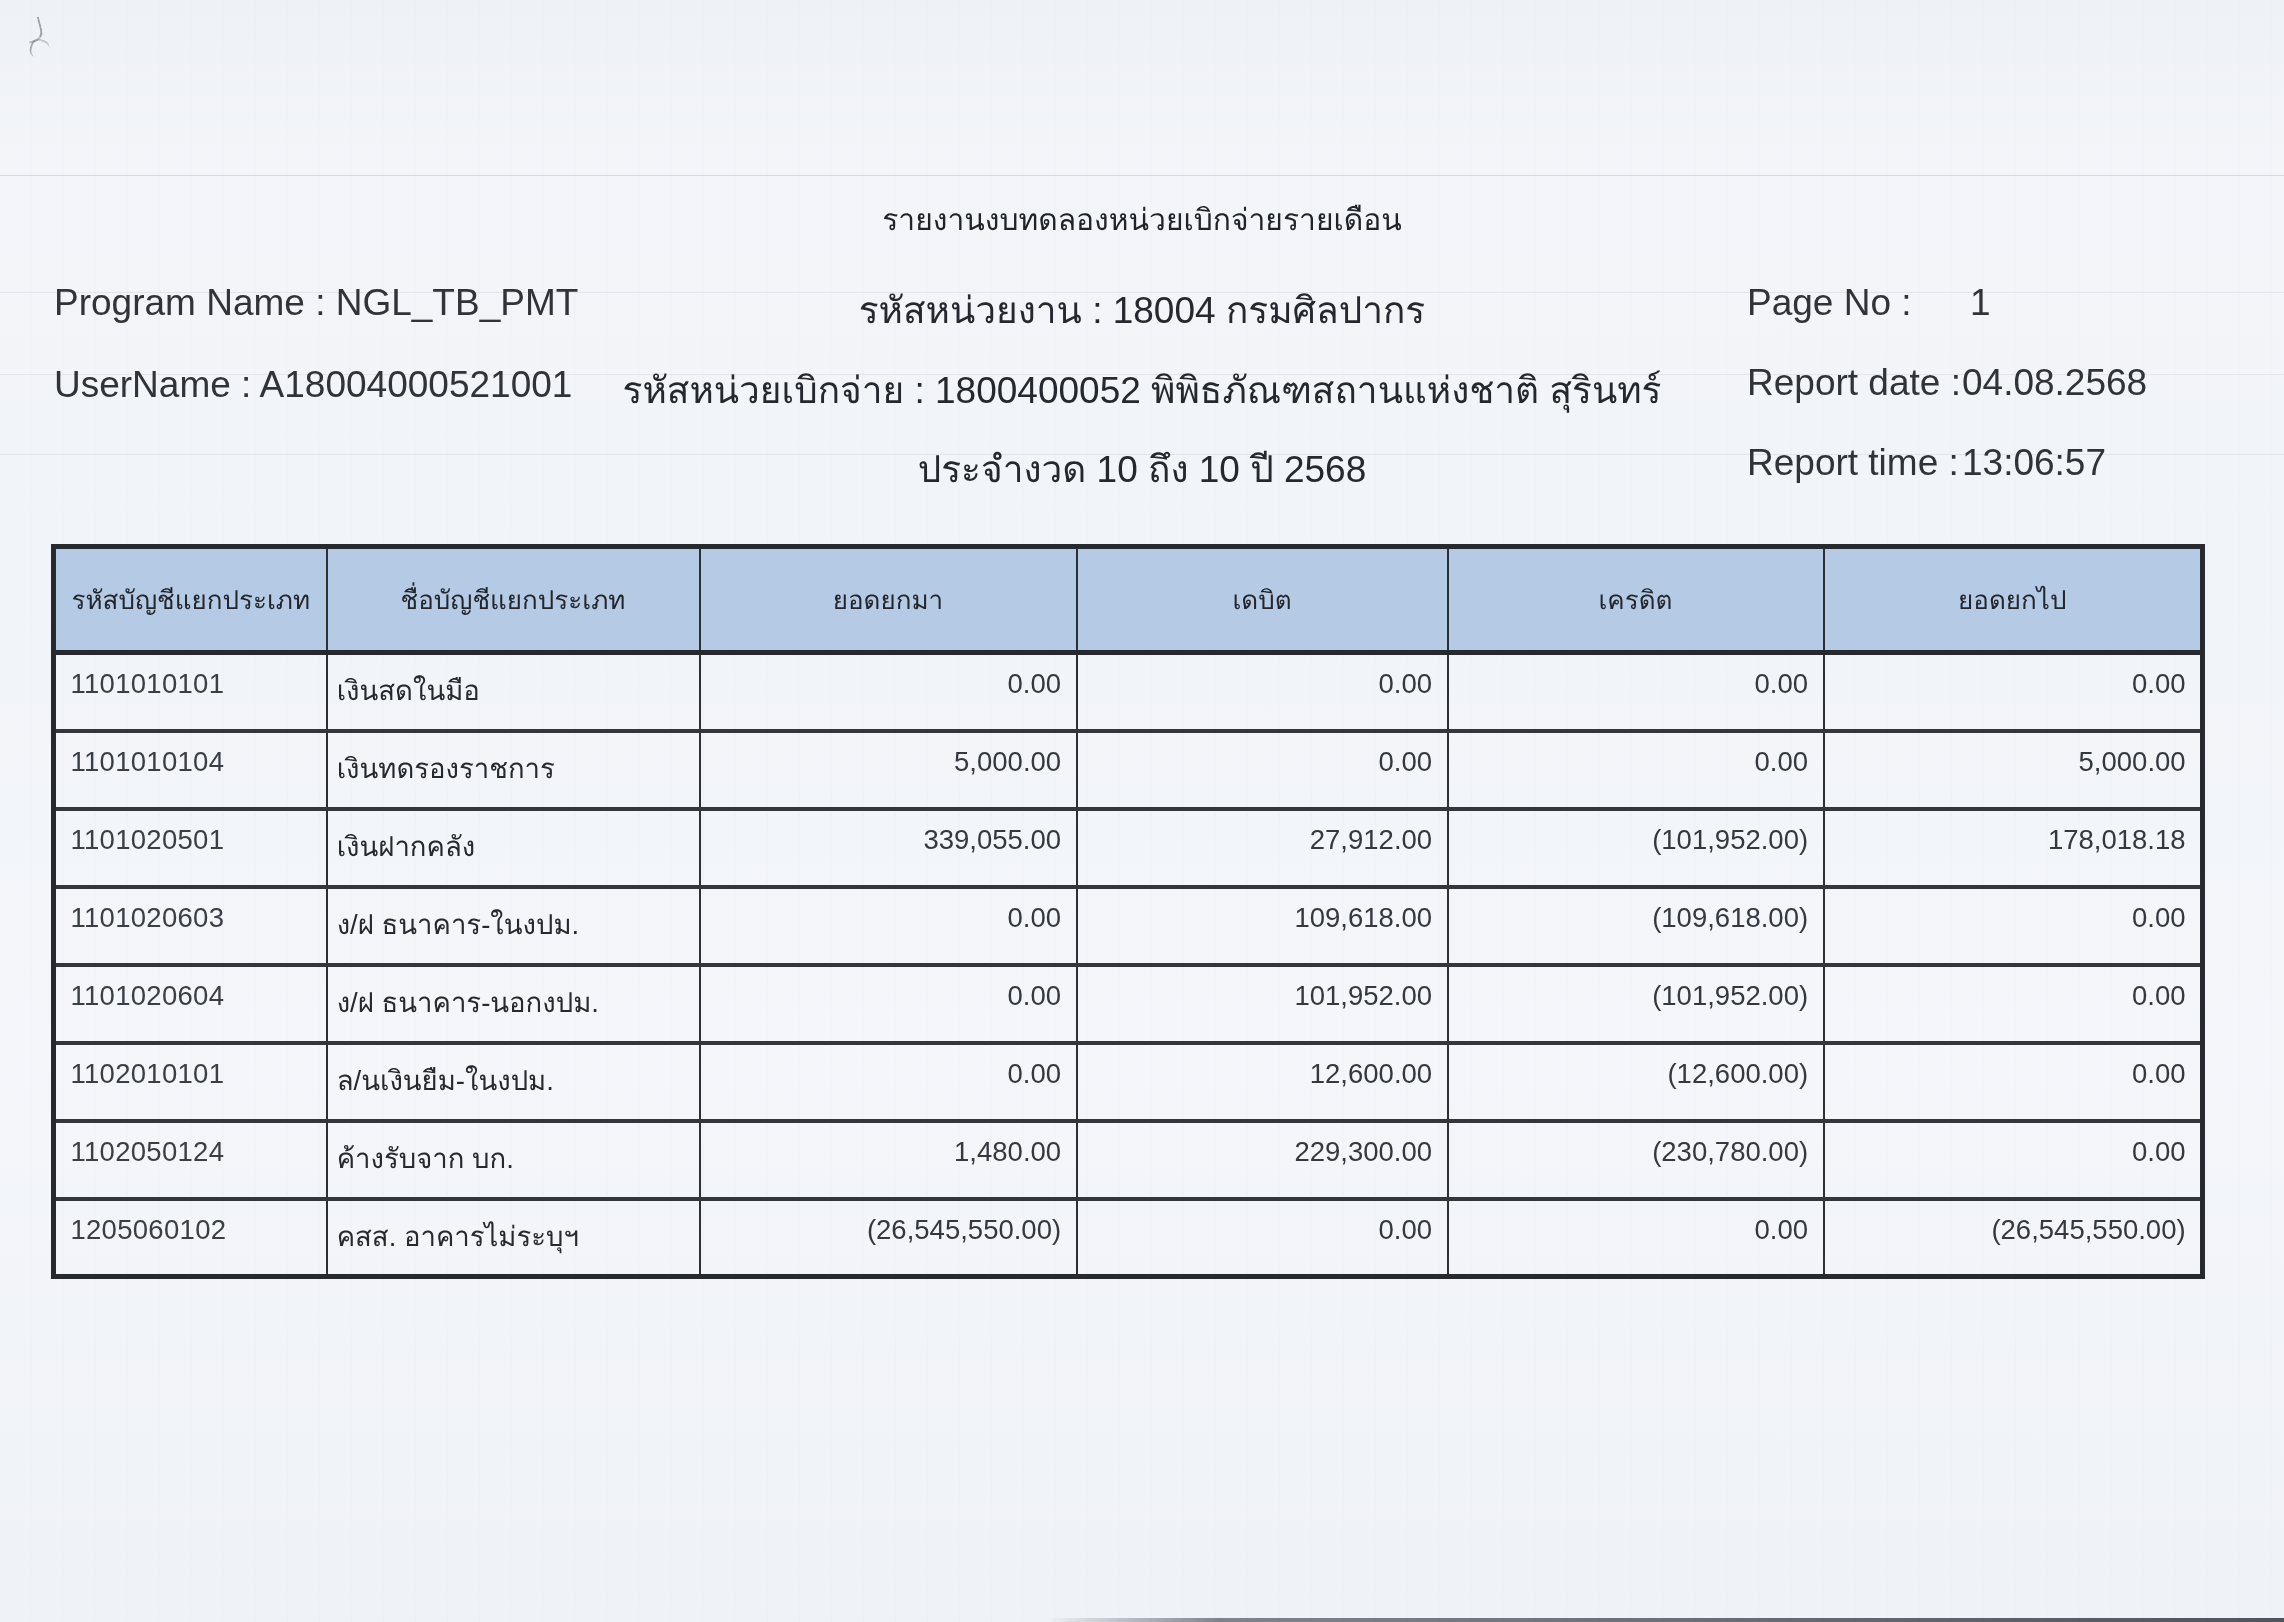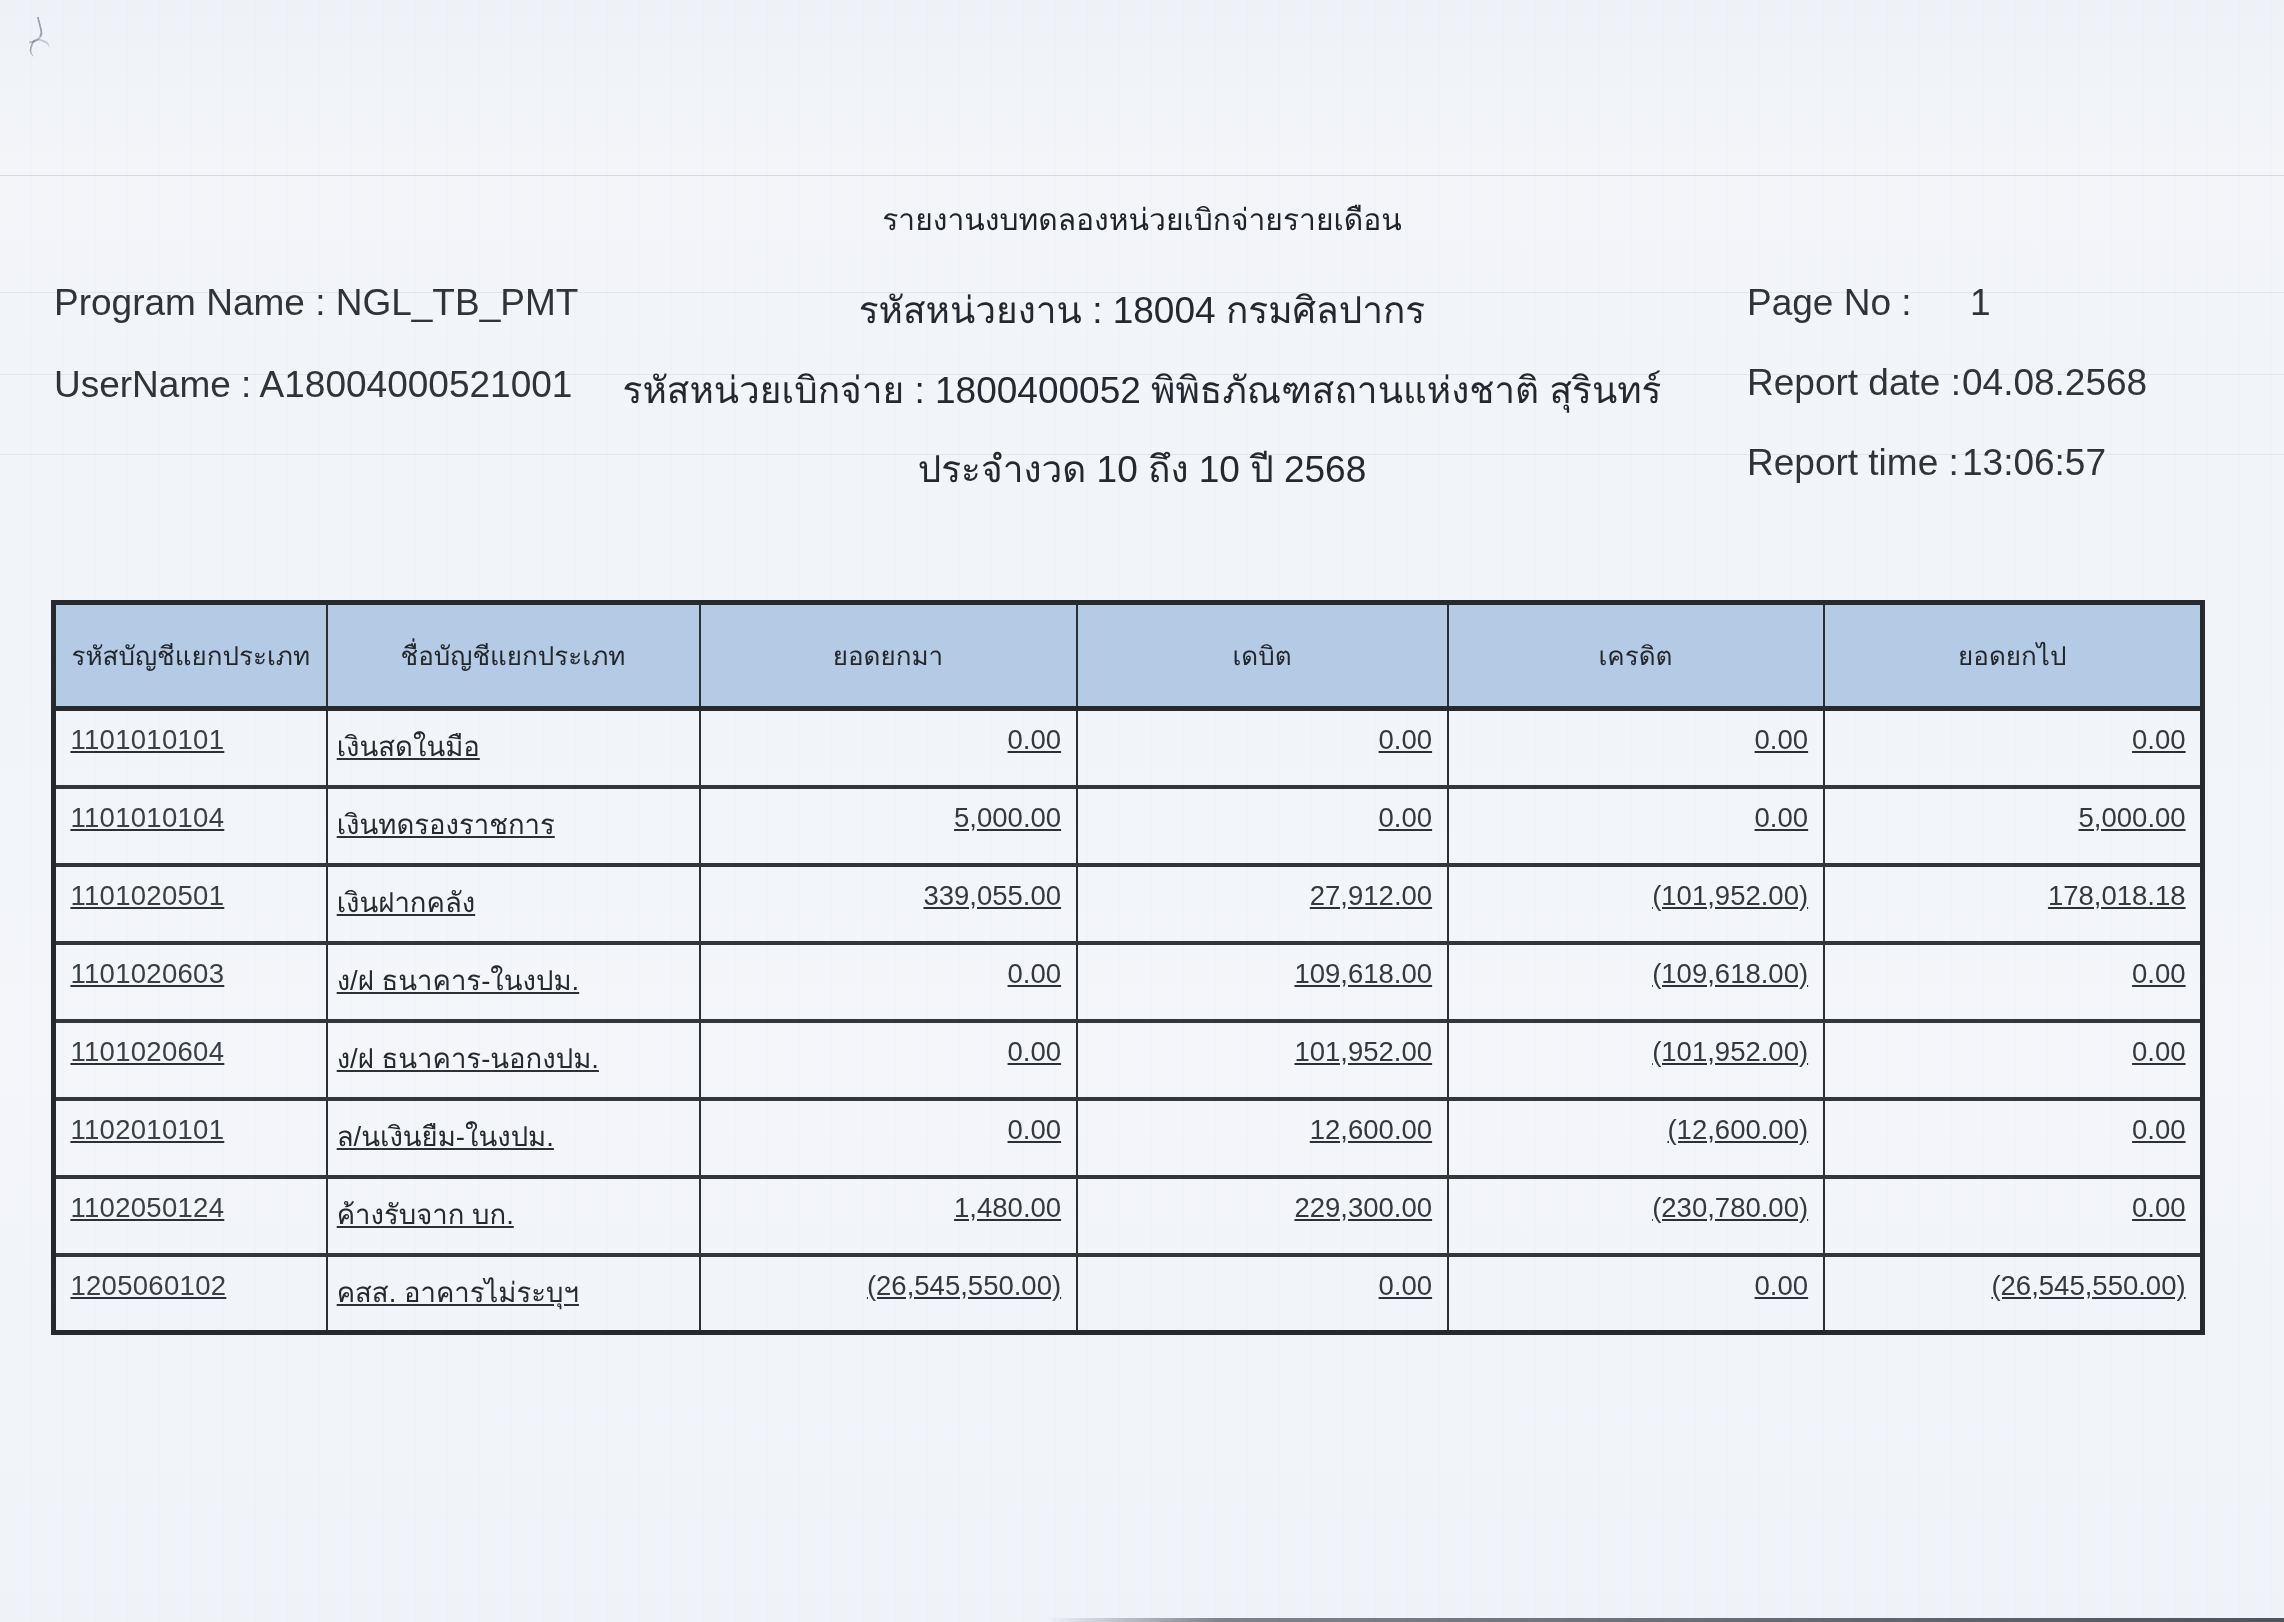--- a/index.html
+++ b/index.html
@@ -73,21 +73,21 @@
   .hdr-center {
     left: 0;
     width: 100%;
     text-align: center;
     color: #25282e;
   }
   
   #tb-wrap {
     position: absolute;
     left: 51px;
-    top: 600px;
+    top: 544px;
   }
   table {
     border-collapse: collapse;
     table-layout: fixed;
     width: 2149px;
     background: transparent;
   }
   th, td {
     border-left: 2.6px solid #2c2f34;
     overflow: hidden;
@@ -97,21 +97,21 @@
   thead th {
     height: 99px;
     background: #b5cbe5;
     border-bottom: 5.9px solid #26292e;
     font-size: 26px;
     font-weight: 500;
     color: #23262c;
     text-align: center;
     vertical-align: middle;
   }
-  tbody tr { height: 78px; text-decoration: underline; }
+  tbody tr { height: 78px; }
   tbody tr + tr td { border-top: 4.6px solid #33363b; }
   tbody td {
     font-size: 27.5px;
     color: #2f3339;
     vertical-align: top;
     padding-top: 13px;
   }
   td.code { padding-left: 14.4px; letter-spacing: 0.3px; color: #3a3e45; }
   td.name { padding-left: 9.2px; color: #26292f; }
   td.num  { text-align: right; padding-right: 14.4px; color: #34383f; }

